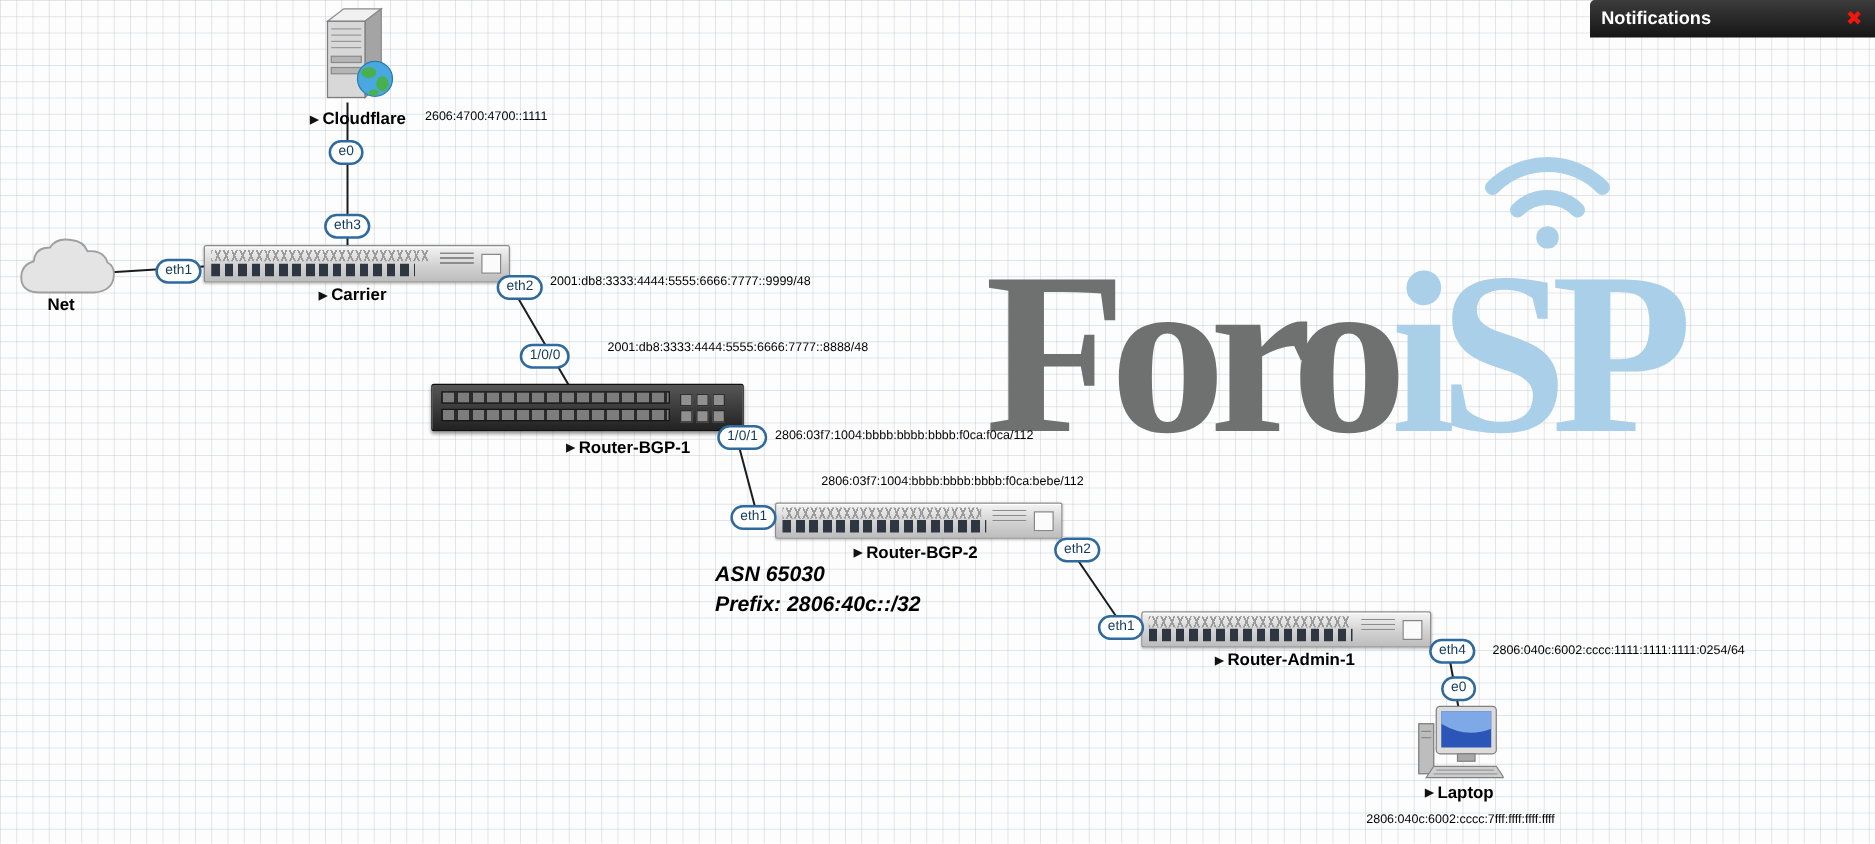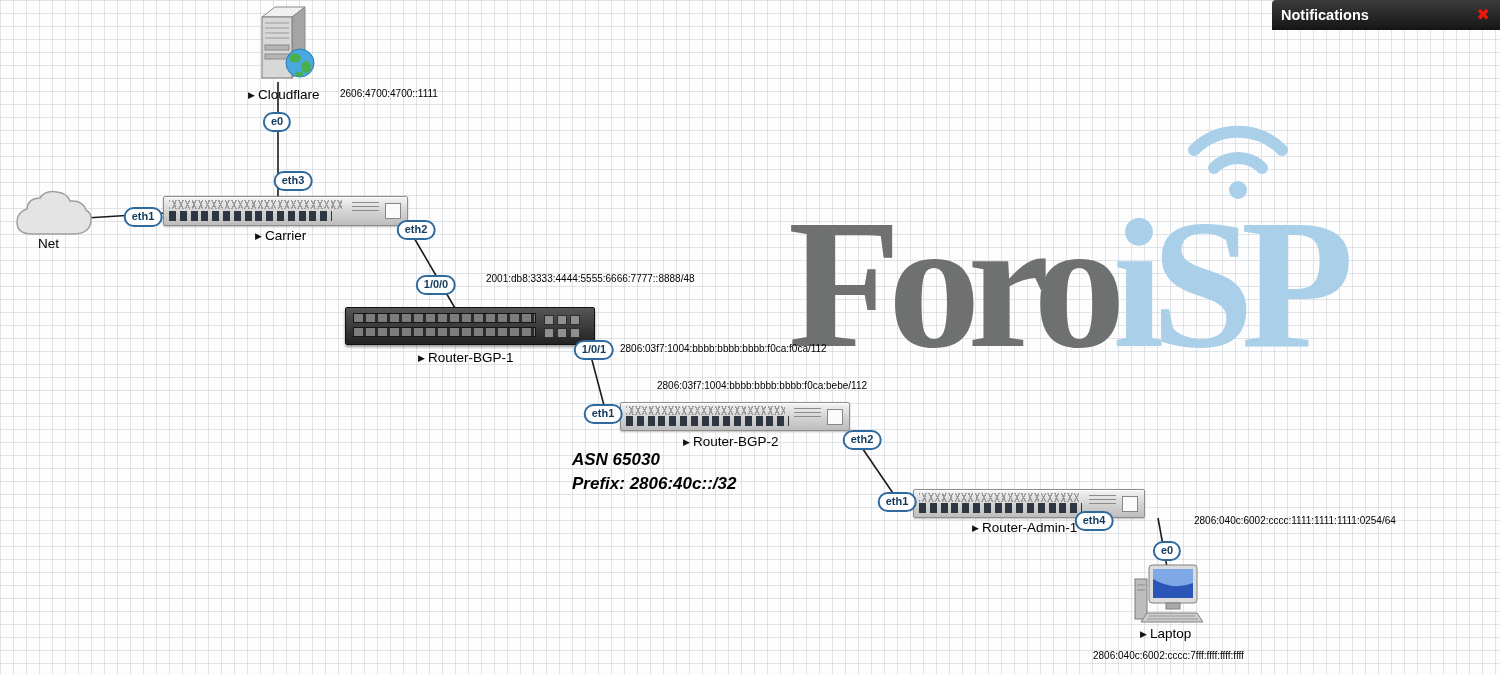--- a/index.html
+++ b/index.html
@@ -79,26 +79,26 @@
   .node-icon { position: absolute; z-index: 3; }
 
   
   .port-badge {
     position: absolute; z-index: 5;
     transform: translate(-50%, -50%);
     background: #ffffff;
     border: 2px solid #2e6a9e;
     border-radius: 10px;
     padding: 0 6px 1px 6px;
-    font-size: 11px; font-weight: bold; color: #123a5c;
+    font-size: 11px; font-weight: normal; color: #123a5c;
     white-space: nowrap; line-height: 15px;
   }
   .device-label {
     position: absolute; z-index: 4;
-    font-size: 13.5px; font-weight: normal; color: #000;
+    font-size: 13.5px; font-weight: bold; color: #000;
     white-space: nowrap;
   }
   .device-label .tri { font-size: 9px; margin-right: 3px; vertical-align: 1.5px; color: #111; }
   .ip-label {
     position: absolute; z-index: 4;
     font-size: 10px; color: #000; white-space: nowrap;
   }
   .asn {
     position: absolute; z-index: 4;
     font-size: 17px; font-weight: bold; color: #000;
@@ -219,55 +219,56 @@
 
   <div class="device-label" style="left:248px; top:87px;">
     <span class="tri">▶</span><span>Cloudflare</span>
   </div>
   <div class="device-label" style="left:38px; top:236px;">
     <span>Net</span>
   </div>
   <div class="device-label" style="left:255px; top:228px;">
     <span class="tri">▶</span><span>Carrier</span>
   </div>
-  <div class="device-label" style="left:418px; top:350px;">
+  <div class="device-label" style="left:418px; top:350px;padding-left:35px;">
     <span class="tri">▶</span><span>Router-BGP-1</span>
   </div>
   <div class="device-label" style="left:683px; top:434px;">
     <span class="tri">▶</span><span>Router-BGP-2</span>
   </div>
   <div class="device-label" style="left:972px; top:520px;">
     <span class="tri">▶</span><span>Router-Admin-1</span>
   </div>
   <div class="device-label" style="left:1140px; top:626px;">
     <span class="tri">▶</span><span>Laptop</span>
   </div>
 
   <div class="asn" style="left:572px; top:448px;font-style:italic;">
     <div>ASN 65030</div>
     <div>Prefix: 2806:40c::/32</div>
   </div>
 
   <div class="ip-label" style="left:340px; top:88px;">2606:4700:4700::1111</div>
+  <div class="ip-label" style="left:440px; top:220px;">2001:db8:3333:4444:5555:6666:7777::9999/48</div>
   <div class="ip-label" style="left:486px; top:273px;">2001:db8:3333:4444:5555:6666:7777::8888/48</div>
   <div class="ip-label" style="left:620px; top:343px;text-align:right;">2806:03f7:1004:bbbb:bbbb:bbbb:f0ca:f0ca/112</div>
   <div class="ip-label" style="left:614px; top:380px;margin-left:43px;">2806:03f7:1004:bbbb:bbbb:bbbb:f0ca:bebe/112</div>
   <div class="ip-label" style="left:1194px; top:515px;">2806:040c:6002:cccc:1111:1111:1111:0254/64</div>
   <div class="ip-label" style="left:1093px; top:650px;">2806:040c:6002:cccc:7fff:ffff:ffff:ffff</div>
 
   <div class="port-badge" style="left:277px;  top:122px;">e0</div>
-  <div class="port-badge" style="left:293px;  top:181px;">eth3</div>
+  <div class="port-badge" style="left:278px;  top:181px;">eth3</div>
   <div class="port-badge" style="left:143px;  top:217px;">eth1</div>
   <div class="port-badge" style="left:416px;  top:230px;">eth2</div>
   <div class="port-badge" style="left:436px;  top:285px;">1/0/0</div>
   <div class="port-badge" style="left:594px;  top:350px;">1/0/1</div>
   <div class="port-badge" style="left:603px;  top:414px;">eth1</div>
   <div class="port-badge" style="left:862px;  top:440px;">eth2</div>
   <div class="port-badge" style="left:897px;  top:502px;">eth1</div>
-  <div class="port-badge" style="left:1094px; top:521px;">eth4</div>
+  <div class="port-badge" style="left:1162px; top:521px;">eth4</div>
   <div class="port-badge" style="left:1167px; top:551px;">e0</div>
 
   <div class="notif">
     <span>Notifications</span>
     <span class="notif-close">✖</span>
   </div>
 
 </div>
 
 </body></html>

